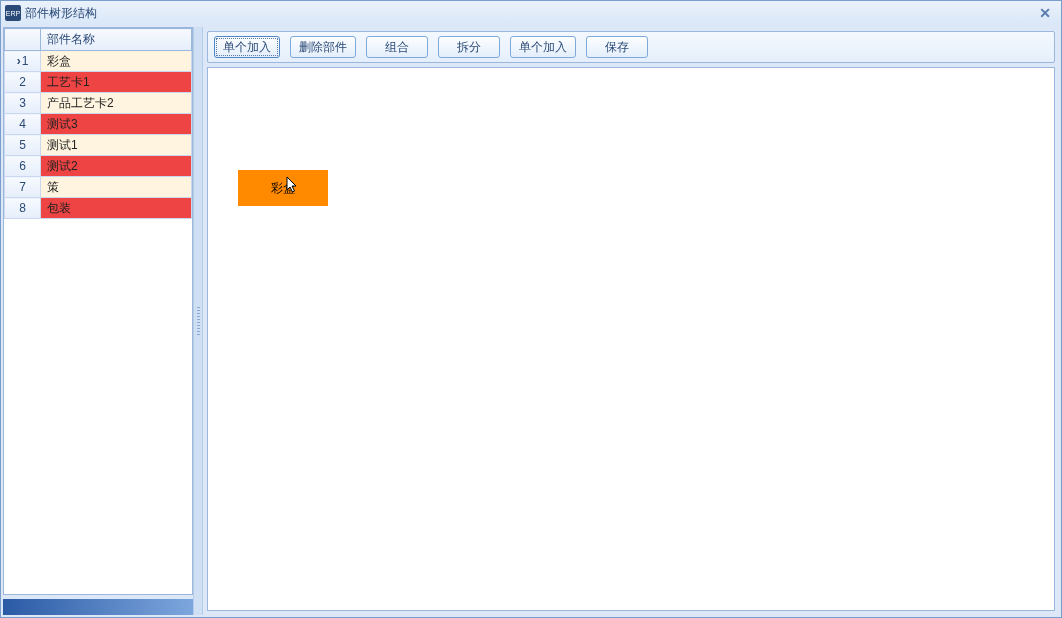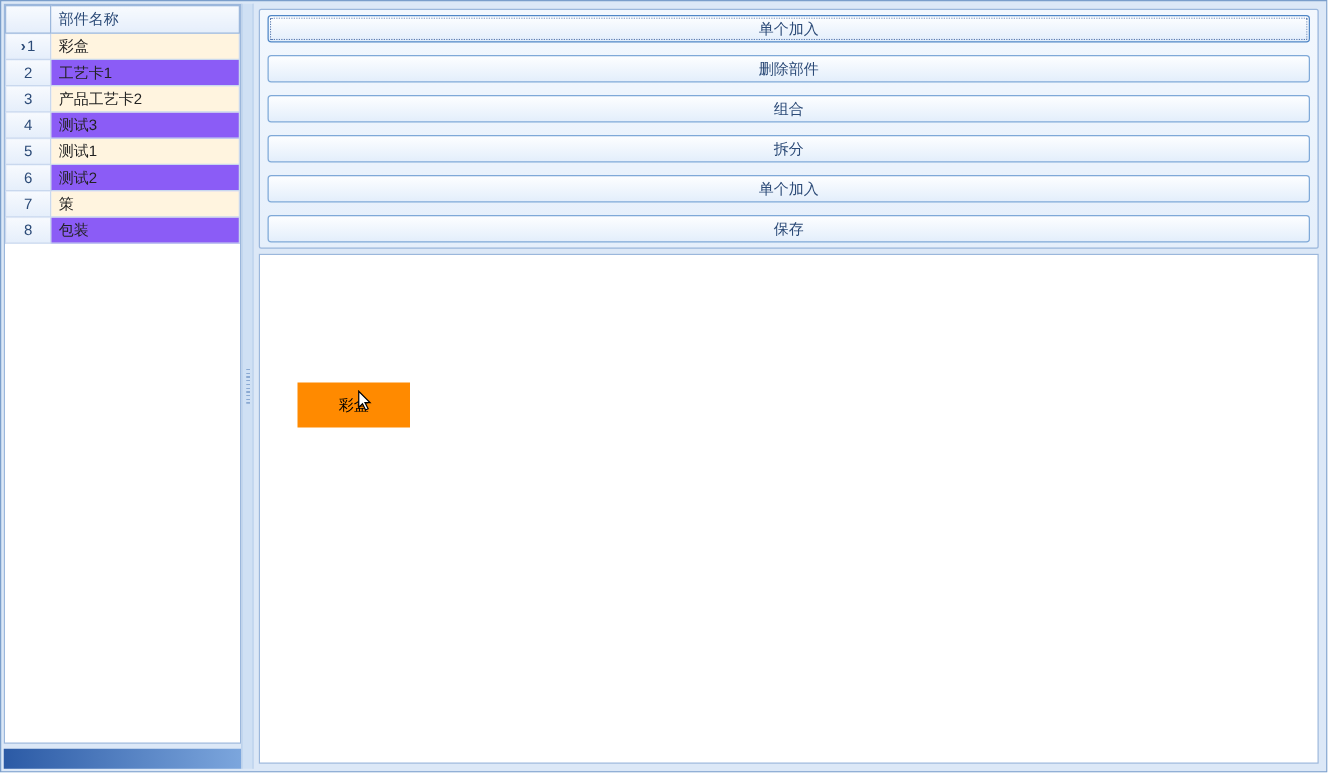--- a/index.html
+++ b/index.html
@@ -82,21 +82,21 @@
   table.parts th.rownum-h {
     width: 36px;
     text-align: center;
     padding: 0;
   }
   table.parts td {
     border: 1px solid #c9d8ee;
     height: 21px;
     padding: 0 6px;
     color: #222;
-    background: #8b5cf6;
+    background: #ef4444;
   }
   table.parts td.rownum {
     background: linear-gradient(#f7fafe, #e5eefb);
     text-align: center;
     color: #2b4a77;
   }
   table.parts tr.alt-odd td.namecell {
     background: #fff4df;
   }
   table.parts tr.sel td.rownum::before {
@@ -134,21 +134,20 @@
   .toolbar-wrap {
     padding: 4px;
   }
   .toolbar {
     border: 1px solid #9bb7dc;
     background: linear-gradient(#f3f8fe, #e5effb);
     padding: 4px 6px;
     display: flex;
     gap: 10px;
     border-radius: 2px;
-    flex-direction: column;
   }
   .btn {
     min-width: 62px;
     height: 22px;
     border: 1px solid #7fa9d8;
     border-radius: 3px;
     background: linear-gradient(#fdfeff, #e3eefb);
     color: #2b4a77;
     font-size: 12px;
     display: flex;
@@ -185,20 +184,26 @@
     position: absolute;
     width: 14px; height: 18px;
     pointer-events: none;
   }
   .cursor-arrow svg { width: 14px; height: 18px; }
 </style>
 </head>
 <body>
 
 <div class="window">
+  <div class="titlebar">
+    <div class="app-icon">ERP</div>
+    <div>部件树形结构</div>
+    <div class="spacer"></div>
+    <div class="close">✕</div>
+  </div>
 
   <div class="body">
     <div class="left-panel">
       <div class="grid-wrap">
         <table class="parts">
           <thead>
             <tr>
               <th class="rownum-h"></th>
               <th>部件名称</th>
             </tr>

